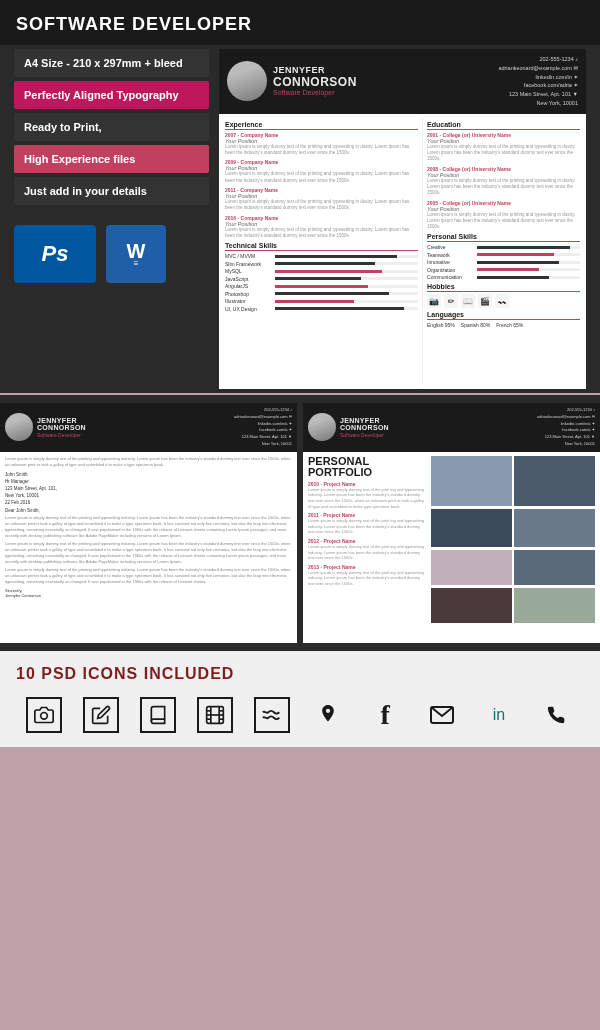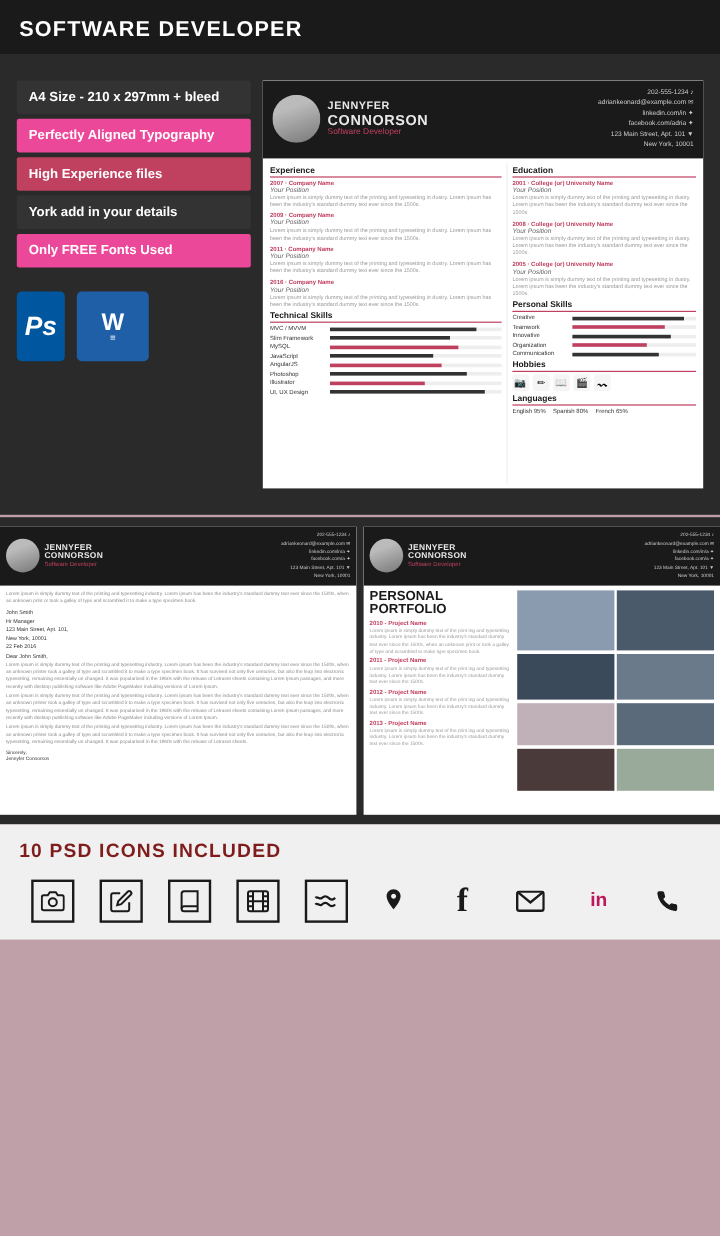--- a/index.html
+++ b/index.html
@@ -26,53 +26,53 @@
     .header-subtitle {
       color: #ccc;
       font-size: 11px;
       margin-top: 2px;
     }
 
     
     .top-section {
       display: flex;
       background: #2a2a2a;
-      padding: 22px 14px;
+      padding: 4px 14px;
       gap: 10px;
     }
 
     
     .features-panel {
       width: 195px;
       flex-shrink: 0;
       display: flex;
       flex-direction: column;
       gap: 0;
     }
     .feature-item {
       padding: 8px 10px;
       font-size: 11px;
       font-weight: 700;
       color: #fff;
       margin-bottom: 4px;
       border-radius: 2px;
     }
     .feature-item.dark { background: #333; }
-    .feature-item.red { background: #ec4899; }
+    .feature-item.red { background: #be185d; }
     .feature-item.pink { background: #c04060; }
 
     
     .software-icons {
       display: flex;
       gap: 10px;
       margin-top: 10px;
       padding: 6px 0;
     }
     .ps-icon {
-      width: 40px;
+      width: 82px;
       height: 58px;
       background: #0057a0;
       display: flex;
       align-items: center;
       justify-content: center;
       color: #fff;
       font-size: 22px;
       font-weight: 900;
       border-radius: 4px;
       font-style: italic;
@@ -429,23 +429,23 @@
 
 <div class="header">
   <div class="header-title">SOFTWARE DEVELOPER</div>
 </div>
 
 <div class="top-section">
 
   <div class="features-panel">
     <div class="feature-item dark">A4 Size - 210 x 297mm + bleed</div>
     <div class="feature-item red">Perfectly Aligned Typography</div>
+    <div class="feature-item dark">Ready to Print,</div>
     <div class="feature-item pink">High Experience files</div>
-    <div class="feature-item dark">York add in your details</div>
-    <div class="feature-item red">Only FREE Fonts Used</div>
+    <div class="feature-item dark">Just add in your details</div>
 
     <div class="software-icons">
       <div class="ps-icon">Ps</div>
       <div class="word-icon">
         <div class="word-icon-inner">
           <span style="font-size:20px;">W</span>
           <span style="font-size:8px; margin-top:-4px;">≡</span>
         </div>
       </div>
     </div>
@@ -770,21 +770,21 @@
     </div>
     <div class="icon-item">
       <div class="icon-plain">
         <svg width="24" height="18" viewBox="0 0 24 18" fill="none" stroke="#1a1a1a" stroke-width="2">
           <rect x="1" y="1" width="22" height="16" rx="2"></rect>
           <polyline points="1,1 12,10 23,1"></polyline>
         </svg>
       </div>
     </div>
     <div class="icon-item">
-      <div class="icon-plain" style="font-size:16px; font-weight:700; font-family:Arial; color:#be185d;">in</div>
+      <div class="icon-plain" style="font-size:16px; font-weight:400; font-family:Arial; color:#0f766e;">in</div>
     </div>
     <div class="icon-item">
       <div class="icon-plain">
         <svg width="20" height="22" viewBox="0 0 24 24" fill="#1a1a1a">
           <path d="M22 16.92v3a2 2 0 0 1-2.18 2 19.79 19.79 0 0 1-8.63-3.07 19.5 19.5 0 0 1-6-6 19.79 19.79 0 0 1-3.07-8.67A2 2 0 0 1 4.11 2h3a2 2 0 0 1 2 1.72 12.84 12.84 0 0 0 .7 2.81 2 2 0 0 1-.45 2.11L8.09 9.91a16 16 0 0 0 6 6l1.27-1.27a2 2 0 0 1 2.11-.45 12.84 12.84 0 0 0 2.81.7A2 2 0 0 1 22 16.92z"></path>
         </svg>
       </div>
     </div>
   </div>
 </div>

